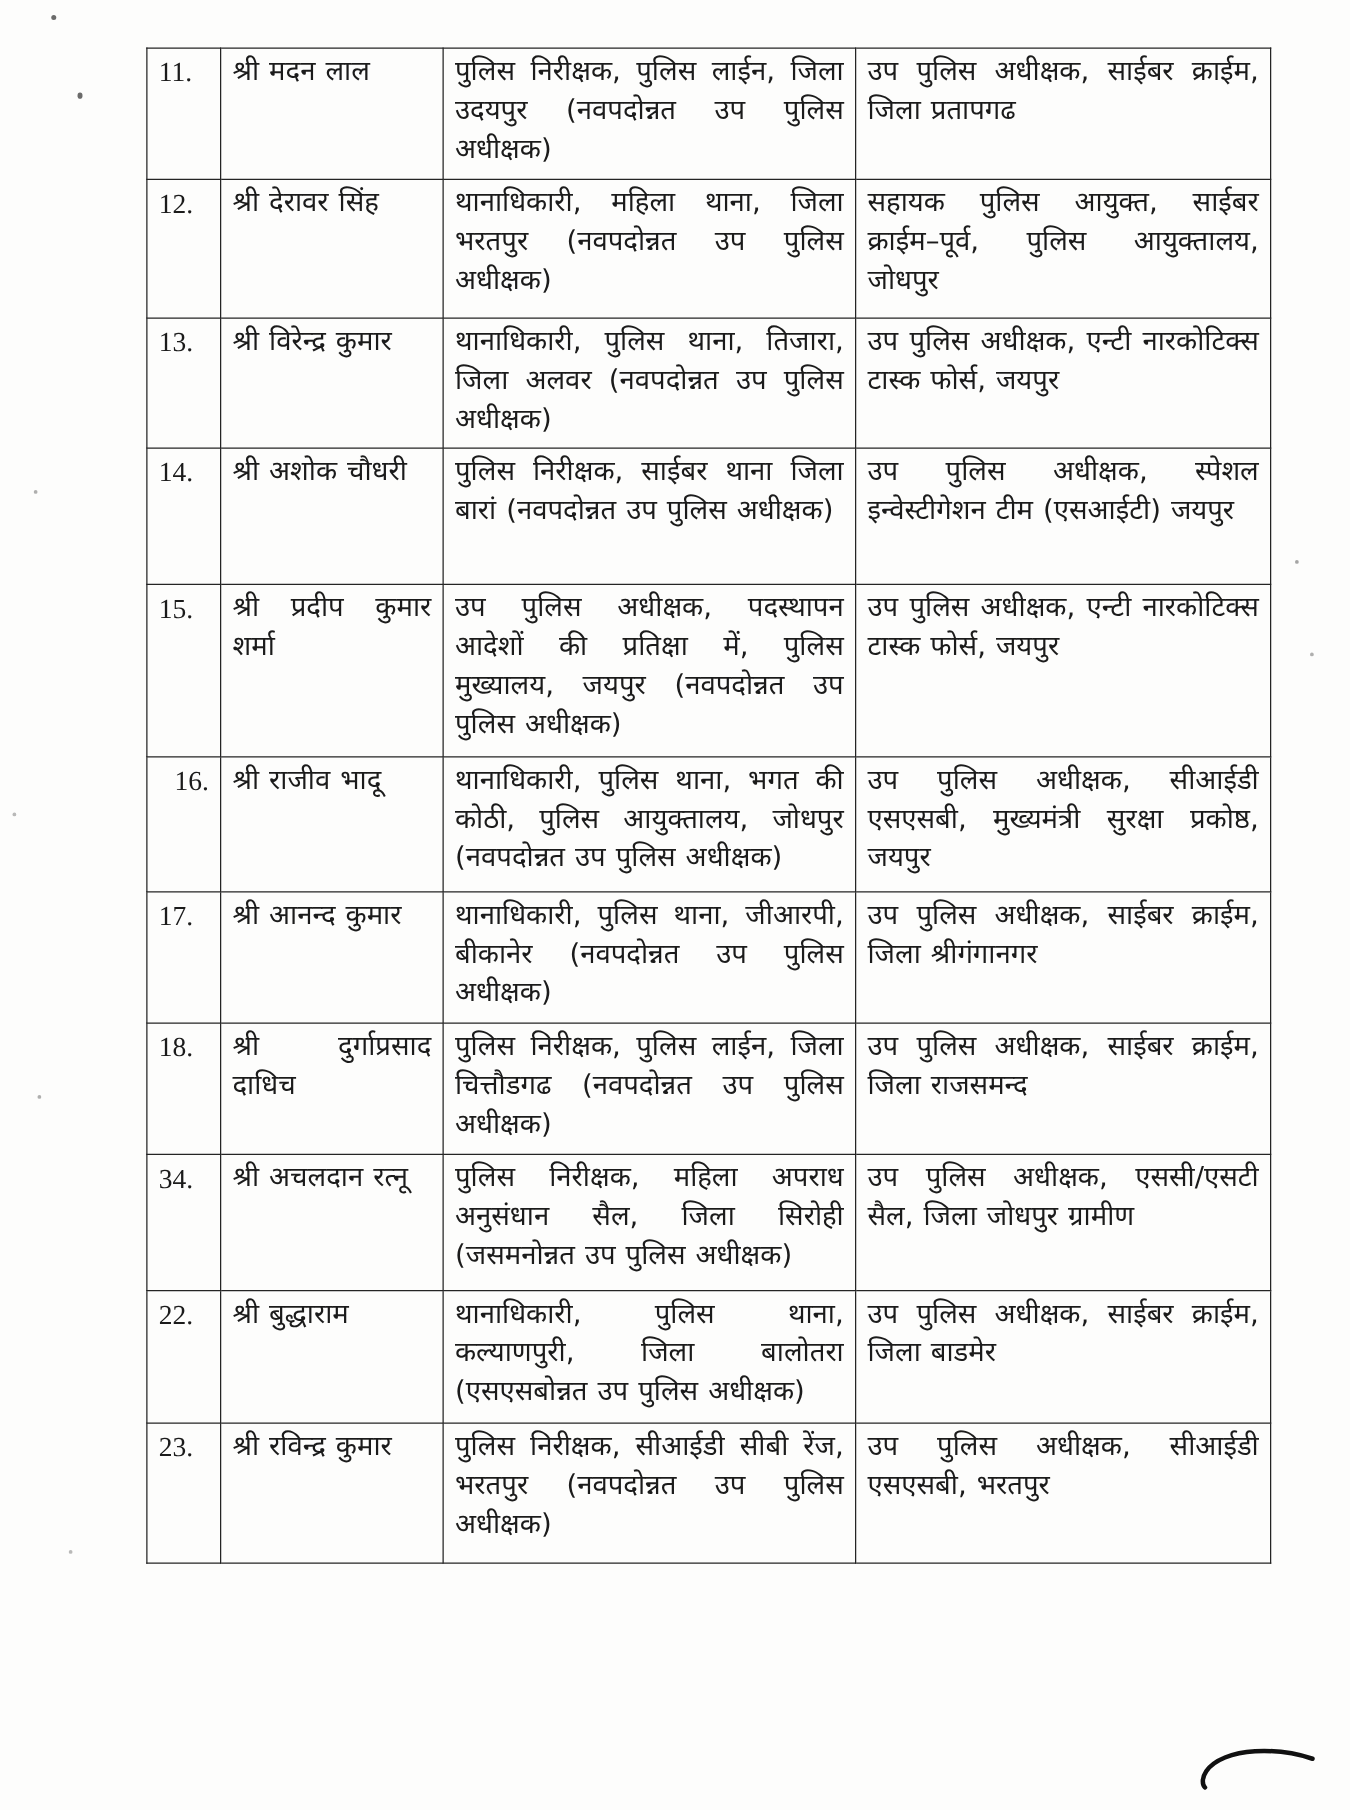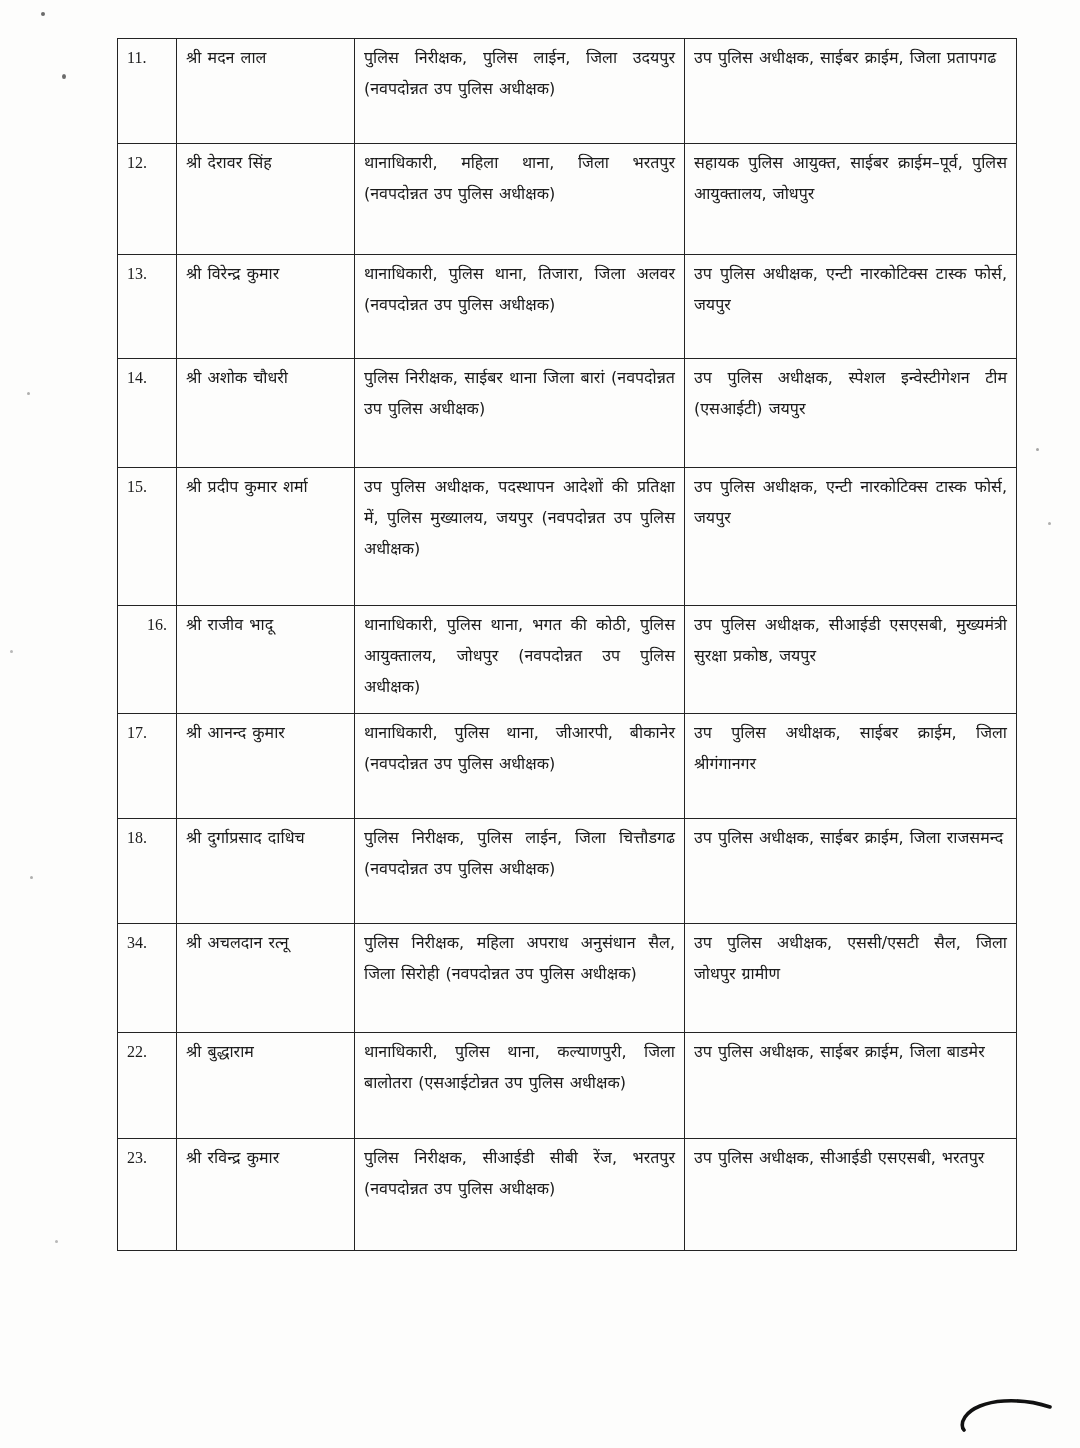--- a/index.html
+++ b/index.html
@@ -15,21 +15,21 @@
     position:absolute;
     left:117px;top:38px;
     width:899px;
     border-collapse:collapse;
     table-layout:fixed;
   }
   table.doc-table td{
     border:1.6px solid #242424;
     vertical-align:top;
     padding:3px 9px 3px 9px;
-    font-size:16px;
+    font-size:22px;
     line-height:31px;
     word-spacing:1px;
   }
   td.c-sno{
     font-family:"Liberation Serif","DejaVu Serif",serif;
     font-size:23px;
     padding-left:8px;
     padding-top:5px;
     text-align:left;
   }
@@ -97,27 +97,27 @@
   </tr>
         <tr>
     <td class="c-sno" style="height: 98px;">18.</td>
     <td class="c-name">श्री दुर्गाप्रसाद दाधिच</td>
     <td class="c-from">पुलिस निरीक्षक, पुलिस लाईन, जिला चित्तौडगढ (नवपदोन्नत उप पुलिस अधीक्षक)</td>
     <td class="c-to">उप पुलिस अधीक्षक, साईबर क्राईम, जिला राजसमन्द</td>
   </tr>
         <tr>
     <td class="c-sno" style="height: 102px;">34.</td>
     <td class="c-name">श्री अचलदान रत्नू</td>
-    <td class="c-from">पुलिस निरीक्षक, महिला अपराध अनुसंधान सैल, जिला सिरोही (नवपदोन्नत उप पुलिस अधीक्षक)</td>
+    <td class="c-from">पुलिस निरीक्षक, महिला अपराध अनुसंधान सैल, जिला सिरोही (जसमनोन्नत उप पुलिस अधीक्षक)</td>
     <td class="c-to">उप पुलिस अधीक्षक, एससी/एसटी सैल, जिला जोधपुर ग्रामीण</td>
   </tr>
         <tr>
     <td class="c-sno" style="height: 99px;">22.</td>
     <td class="c-name">श्री बुद्धाराम</td>
-    <td class="c-from">थानाधिकारी, पुलिस थाना, कल्याणपुरी, जिला बालोतरा (एसआईटोन्नत उप पुलिस अधीक्षक)</td>
+    <td class="c-from">थानाधिकारी, पुलिस थाना, कल्याणपुरी, जिला बालोतरा (एसएसबोन्नत उप पुलिस अधीक्षक)</td>
     <td class="c-to">उप पुलिस अधीक्षक, साईबर क्राईम, जिला बाडमेर</td>
   </tr>
         <tr>
     <td class="c-sno" style="height: 105px;">23.</td>
     <td class="c-name">श्री रविन्द्र कुमार</td>
     <td class="c-from">पुलिस निरीक्षक, सीआईडी सीबी रेंज, भरतपुर (नवपदोन्नत उप पुलिस अधीक्षक)</td>
     <td class="c-to">उप पुलिस अधीक्षक, सीआईडी एसएसबी, भरतपुर</td>
   </tr>
       </tbody>
   </table>

